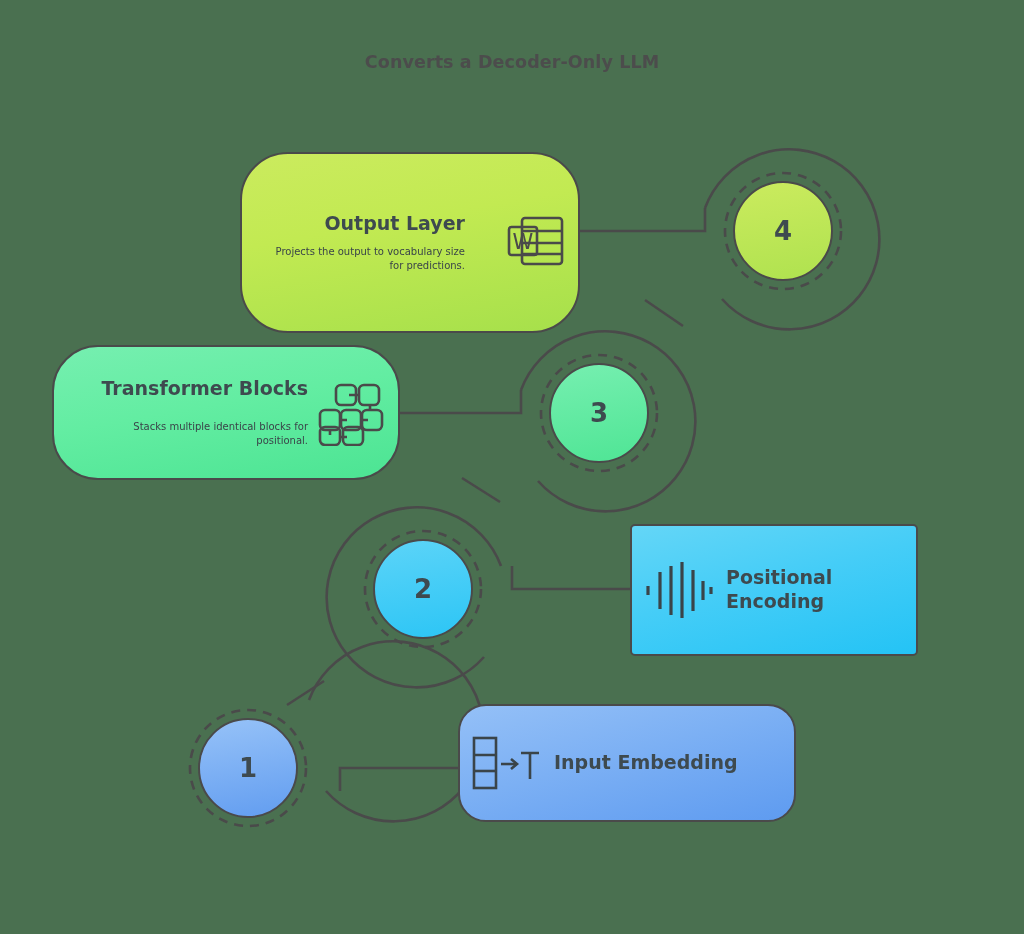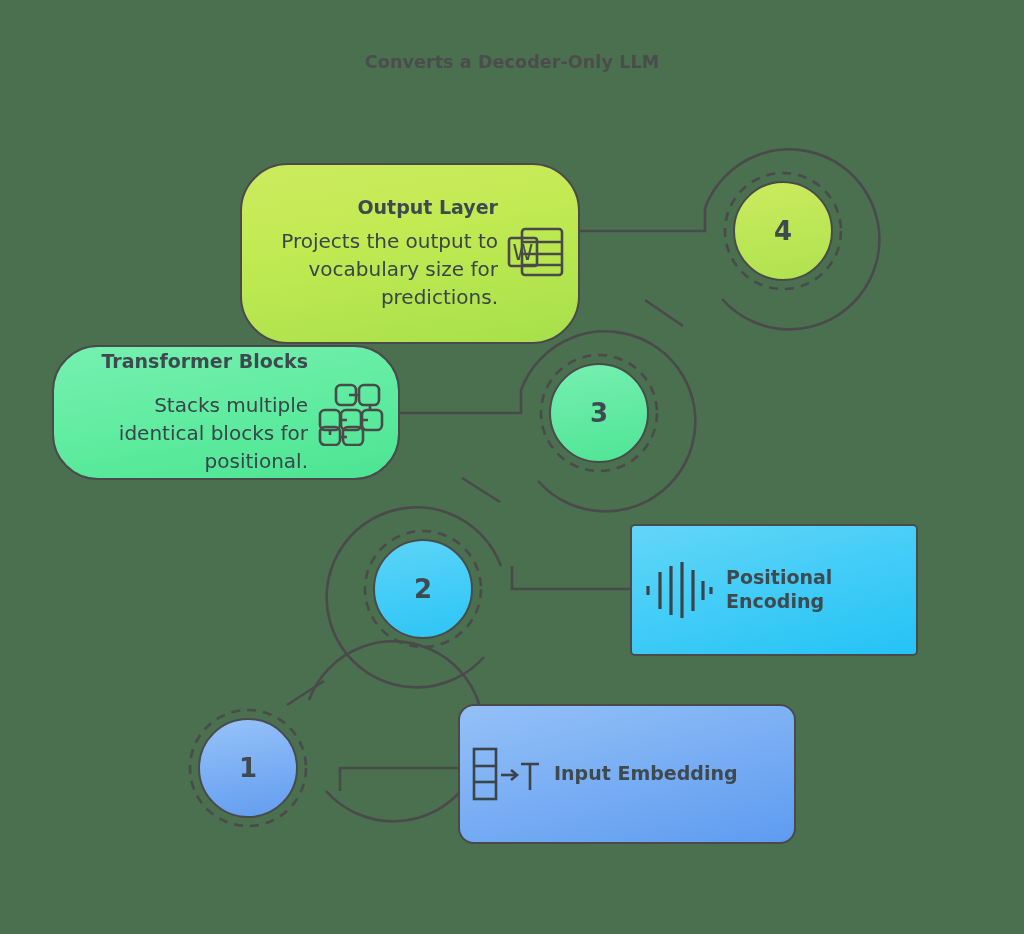--- a/index.html
+++ b/index.html
@@ -55,43 +55,44 @@
     flex-direction: column;
     justify-content: center;
   }
   .card-title {
     font-size: 19px;
     font-weight: bold;
     color: #3e4a4f;
     line-height: 1.25;
   }
   .card-desc {
-    font-size: 20px;
+    font-size: 10px;
     color: #3a4449;
     line-height: 1.38;
     margin-top: 9px;
   }
   .card-icon {
     flex: 0 0 auto;
     display: flex;
     align-items: center;
     justify-content: center;
   }
 
   
   .card.align-right .card-text { text-align: right; align-items: flex-end; }
   .card.align-left  .card-text { text-align: left;  align-items: flex-start; }
 
   
   #card-output-layer {
-    left: 240px; top: 163px;
+    left: 240px; top: 152px;
     width: 340px; height: 181px;
     border-radius: 48px;
     background: linear-gradient(170deg, #cbeb5e 0%, #c2ea52 40%, #a6e04b 100%);
     padding: 0 12px 0 26px;
+    gap: 33px;
   }
   #card-output-layer .card-text { flex: 1 1 auto; padding-right: 8px; }
 
   #card-transformer-blocks {
     left: 52px; top: 345px;
     width: 348px; height: 135px;
     border-radius: 46px;
     background: linear-gradient(170deg, #76efb0 0%, #63eda2 45%, #4ce493 100%);
     padding: 0 14px 0 26px;
   }
@@ -101,22 +102,22 @@
     left: 630px; top: 524px;
     width: 288px; height: 132px;
     border-radius: 5px;
     background: linear-gradient(165deg, #64d6f7 0%, #45cdf7 45%, #24c3f5 100%);
     padding: 0 20px 0 8px;
   }
   #card-positional-encoding .card-text { flex: 1 1 auto; padding-left: 12px; }
 
   #card-input-embedding {
     left: 458px; top: 704px;
-    width: 338px; height: 140px;
-    border-radius: 16px;
+    width: 338px; height: 118px;
+    border-radius: 28px;
     background: linear-gradient(165deg, #94c0f7 0%, #7cb0f4 45%, #5e9bf0 100%);
     padding: 0 20px 0 8px;
   }
   #card-input-embedding .card-text { flex: 1 1 auto; padding-left: 12px; }
 
   
   .node {
     position: absolute;
     width: 186px;
     height: 186px;

